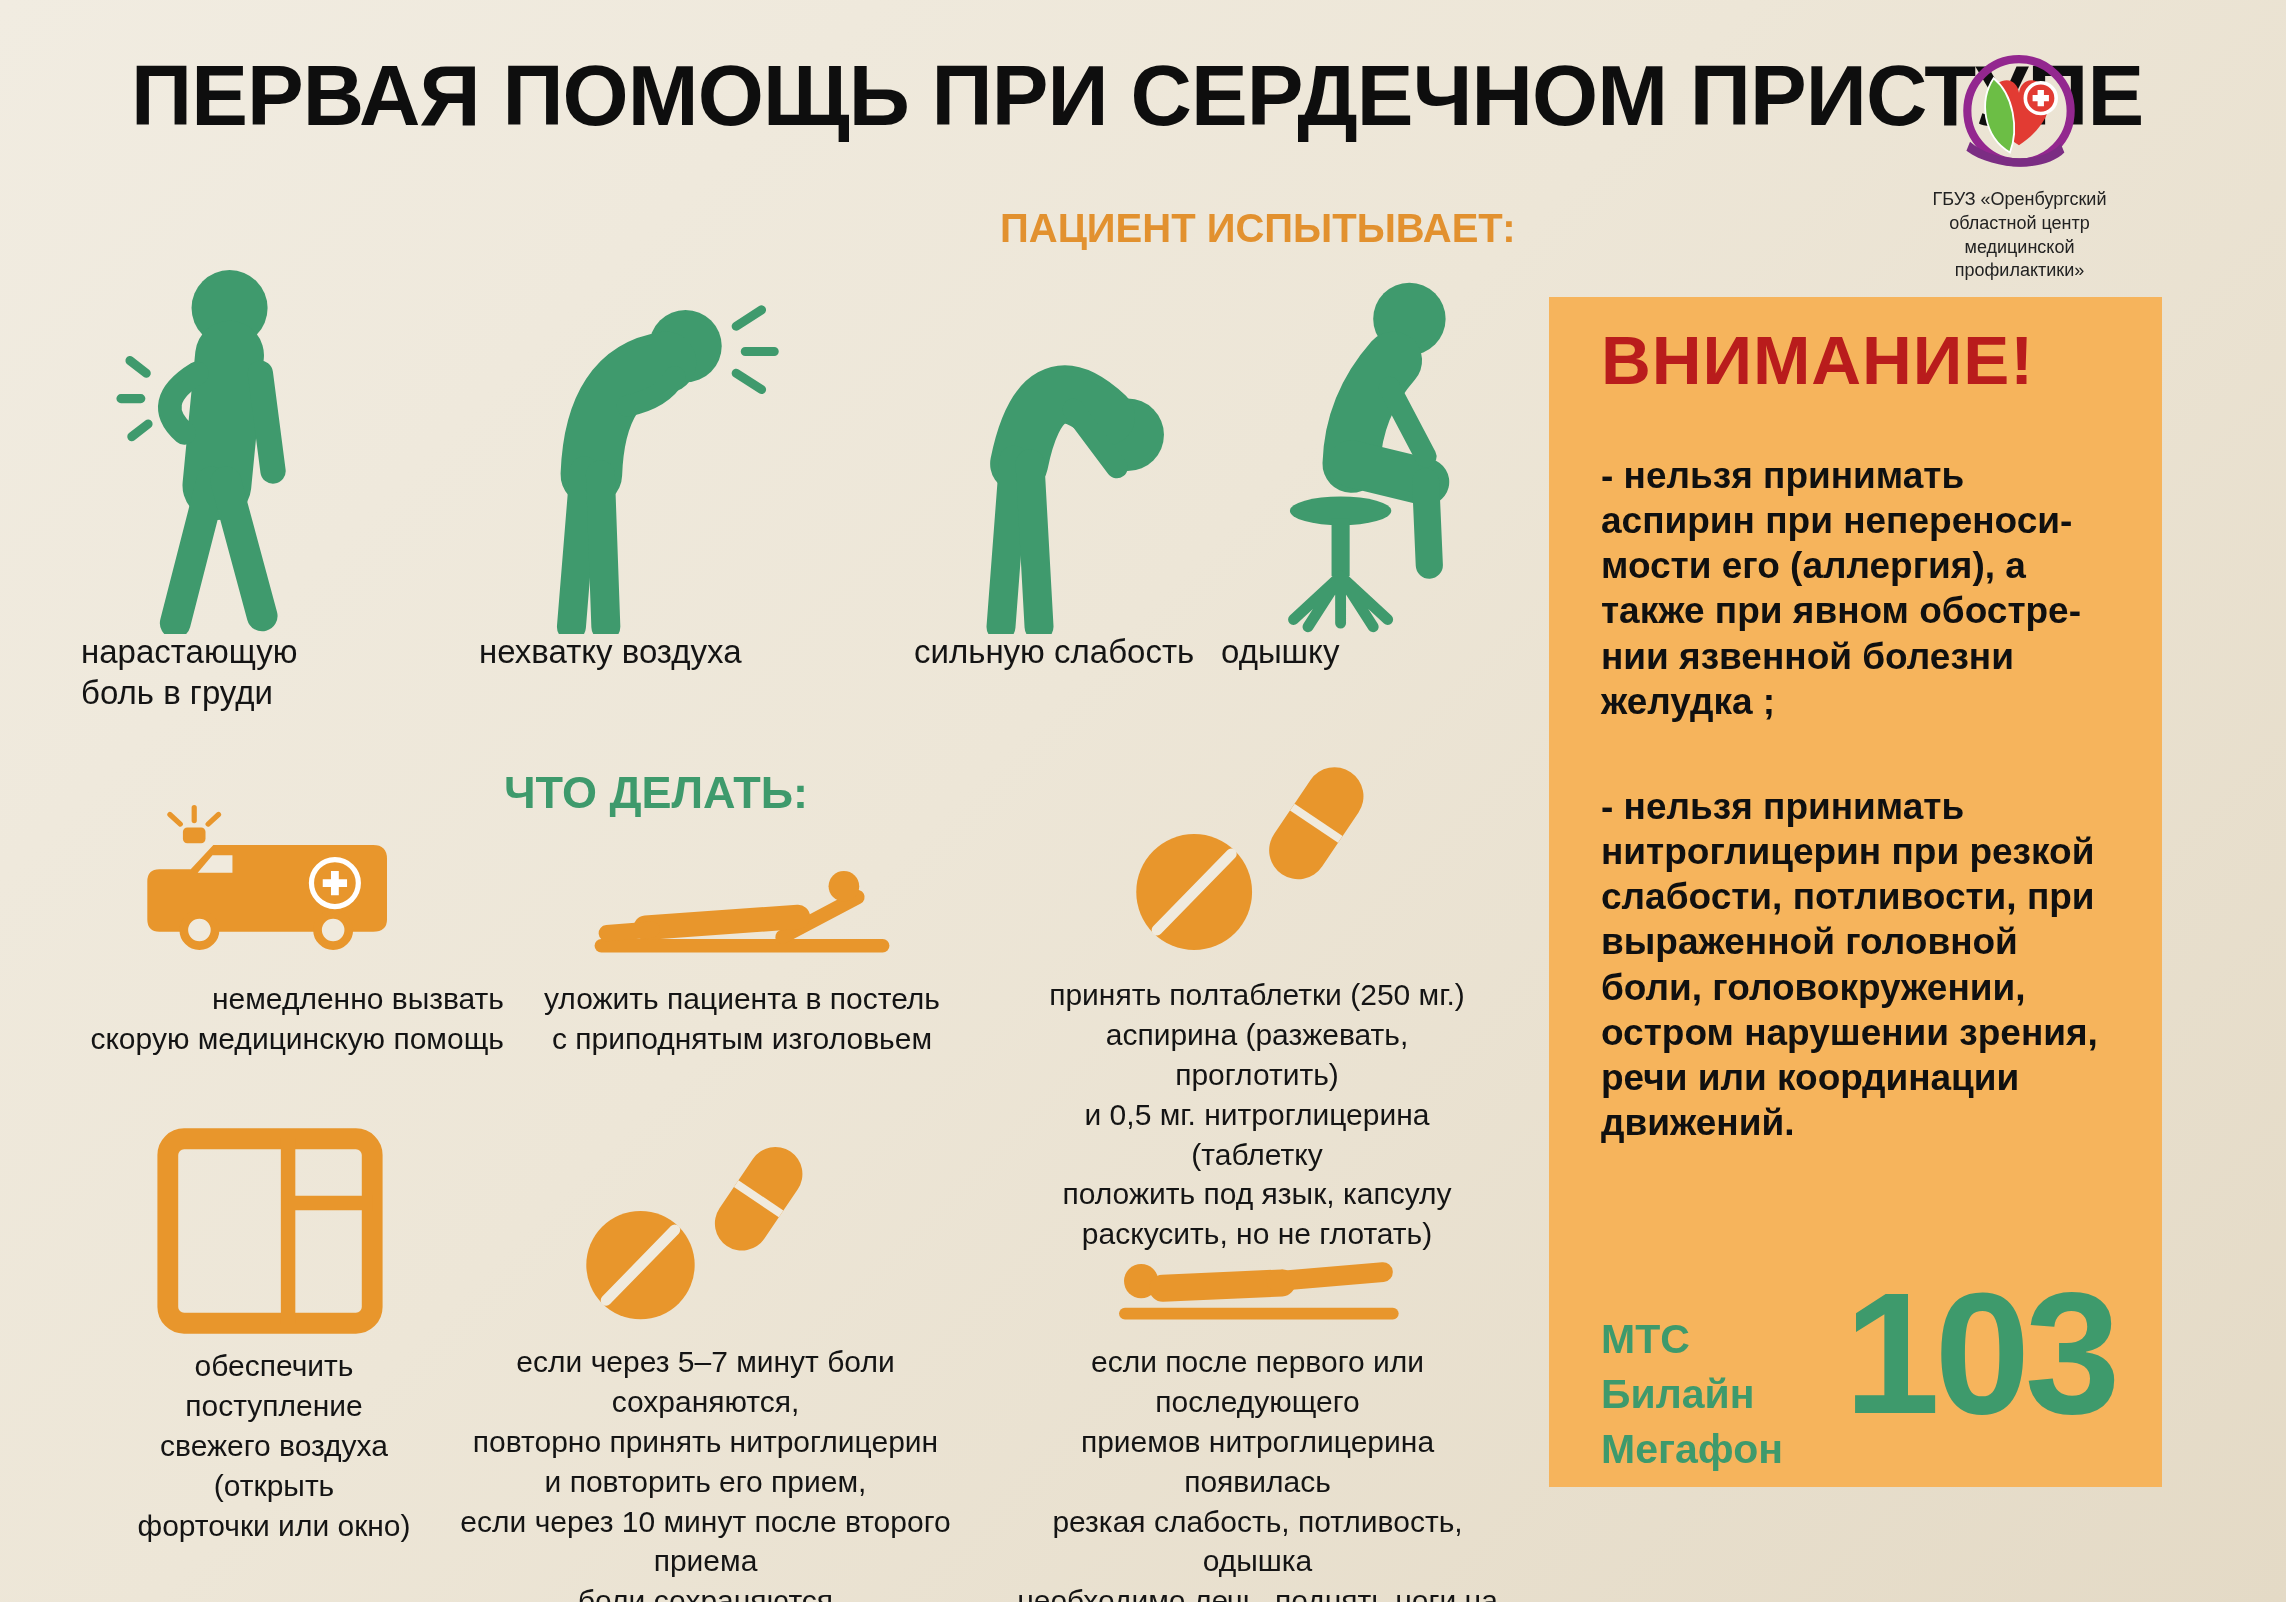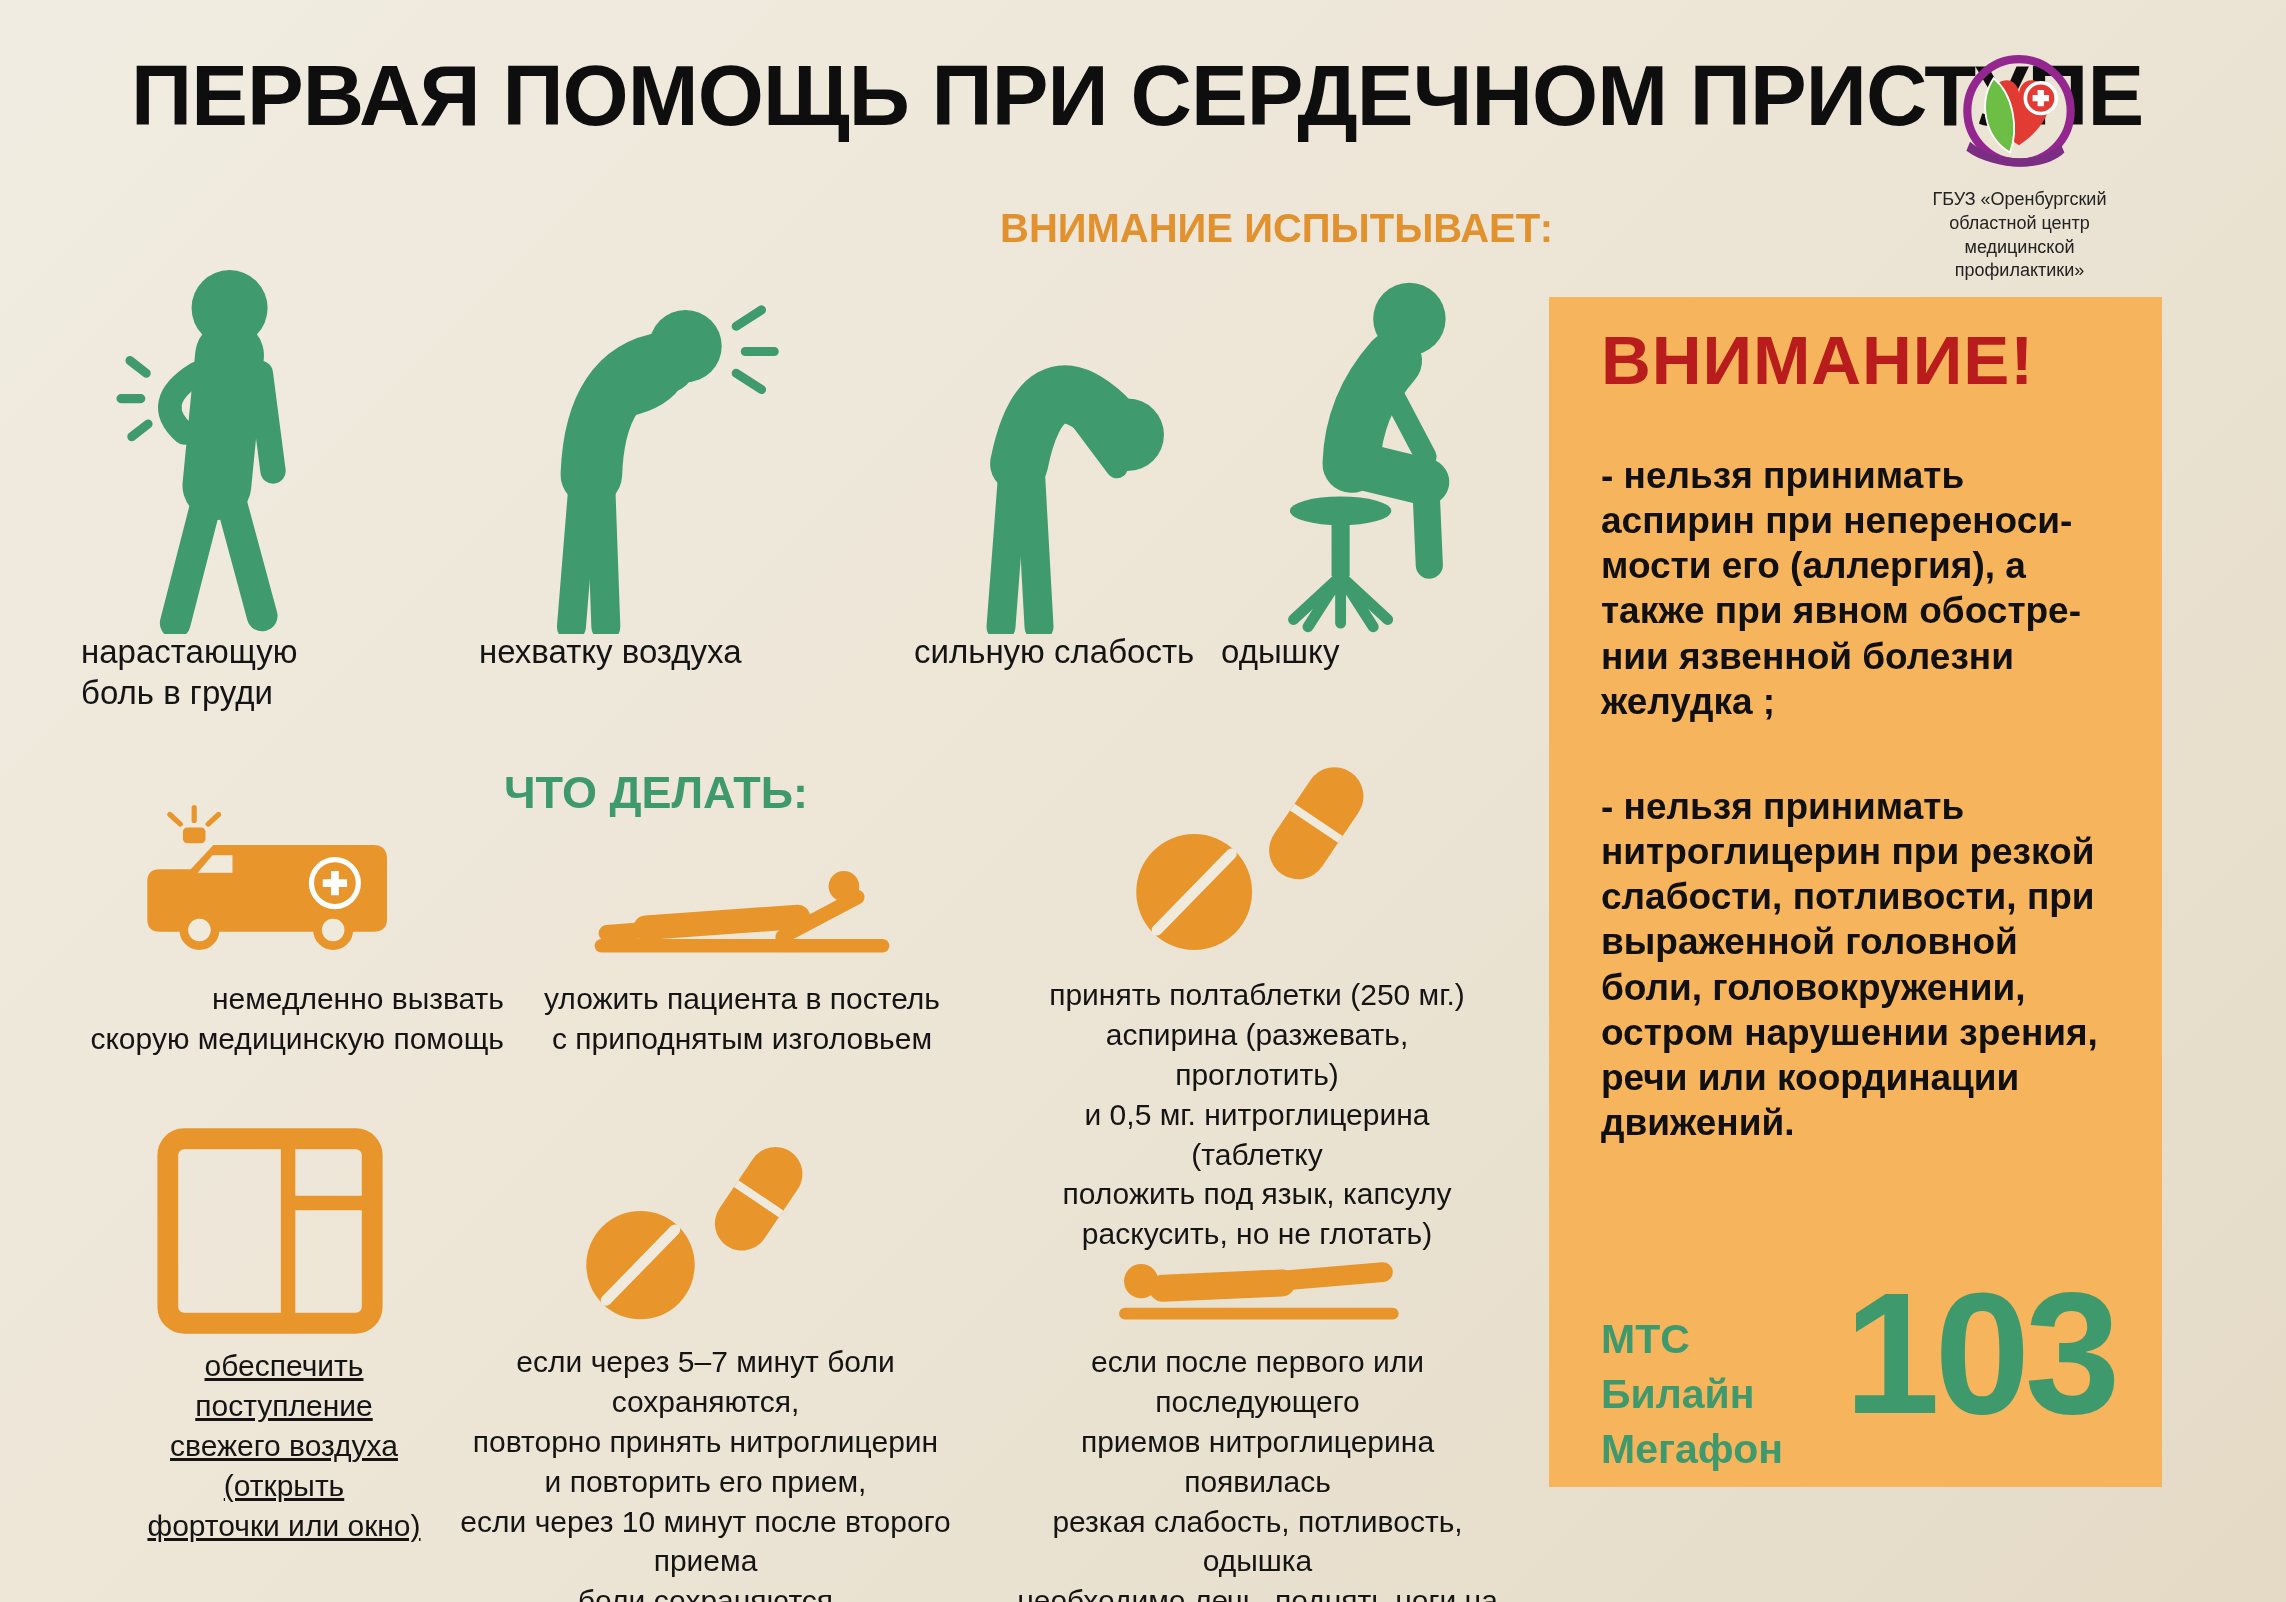--- a/index.html
+++ b/index.html
@@ -34,21 +34,21 @@
   .ic-ambulance{left:136px;top:798px;width:271px;height:165px;}
   .ic-bed{left:588px;top:861px;width:308px;height:101px;}
   .ic-pills1{left:1108px;top:740px;width:299px;height:228px;}
   .ic-window{left:156px;top:1127px;width:228px;height:208px;}
   .ic-pills2{left:561px;top:1122px;width:280px;height:213px;}
   .ic-lying{left:1108px;top:1236px;width:299px;height:92px;}
   .act-caption{font-size:30px;line-height:1.33;text-align:center;color:#141414;}
   .actc1{left:88px;top:979px;width:416px;text-align:right;}
   .actc2{left:534px;top:979px;width:416px;}
   .actc3{left:1022px;top:975px;width:470px;}
-  .actc4{left:112px;top:1346px;width:344px;text-decoration:underline;}
+  .actc4{left:102px;top:1346px;width:344px;}
   .actc5{left:443px;top:1342px;width:525px;}
   .actc6{left:1004px;top:1342px;width:507px;}
   
   .panel{left:1549px;top:297px;width:613px;height:1190px;background:var(--panel);}
   .panel-heading{left:52px;top:23.5px;font-size:69px;font-weight:bold;color:#b91c1c;letter-spacing:0.9px;}
   .panel-p{left:52px;width:520px;font-size:37px;font-weight:bold;line-height:1.22;color:#101010;}
   .panel-p1{top:156px;}
   .panel-p2{top:487px;}
   .em-title{left:52px;top:955px;font-size:41px;font-weight:bold;color:var(--green-text);}
   .em-ops{left:52px;top:1015px;font-size:41px;font-weight:bold;line-height:1.34;color:var(--green-text);}
@@ -70,21 +70,21 @@
     <path d="M16,100 C40,122 96,126 116,102 L120,112 C98,134 42,132 12,110 Z" fill="#7B2D83"></path>
     <circle cx="94" cy="52" r="17" fill="#E23B33" stroke="#FFFFFF" stroke-width="4"></circle>
     <path d="M94,43 V61 M85,52 H103" stroke="#FFFFFF" stroke-width="7"></path>
   </svg>
 </div>
 <div class="abs logo-text pre">ГБУЗ «Оренбургский
 областной центр
 медицинской
 профилактики»</div>
 
-<div class="abs sym-heading">ВНИМАНИЕ ИСПЫТЫВАЕТ:</div>
+<div class="abs sym-heading">ПАЦИЕНТ ИСПЫТЫВАЕТ:</div>
 
 <div class="abs figure fig1">
   <svg viewBox="0 0 170 206">
     <circle cx="82" cy="26" r="21" fill="currentColor"></circle>
     <path d="M82,52 L75,124" stroke="currentColor" stroke-width="38" stroke-linecap="round" fill="none"></path>
     <path d="M99,62 L106,116" stroke="currentColor" stroke-width="14" stroke-linecap="round" fill="none"></path>
     <path d="M64,62 Q38,78 57,95" stroke="currentColor" stroke-width="13" stroke-linecap="round" fill="none"></path>
     <path d="M36,62 l-9,-7 M33,76 l-11,0 M37,90 l-9,7" stroke="currentColor" stroke-width="5" stroke-linecap="round" fill="none"></path>
     <path d="M72,122 L52,200" stroke="currentColor" stroke-width="17" stroke-linecap="round" fill="none"></path>
     <path d="M80,122 L100,196" stroke="currentColor" stroke-width="17" stroke-linecap="round" fill="none"></path>

